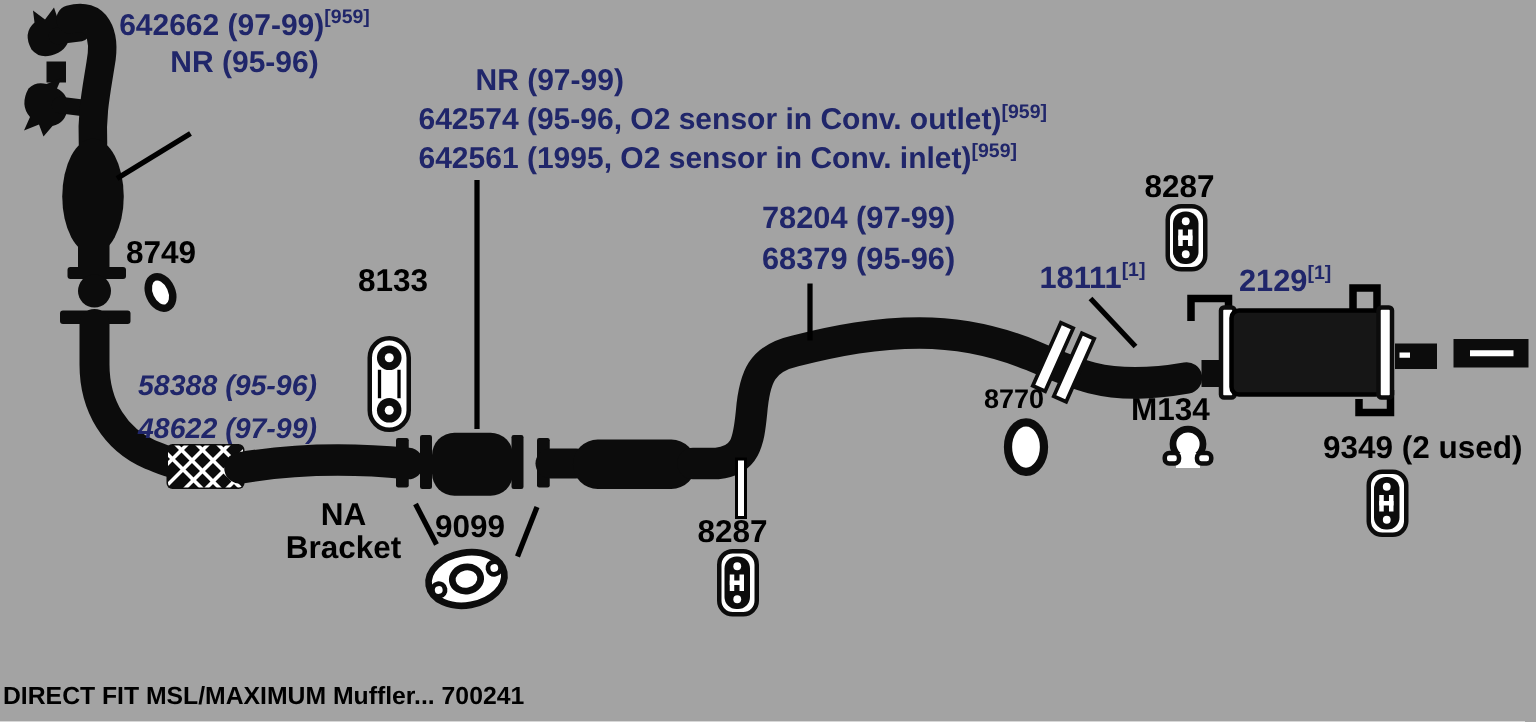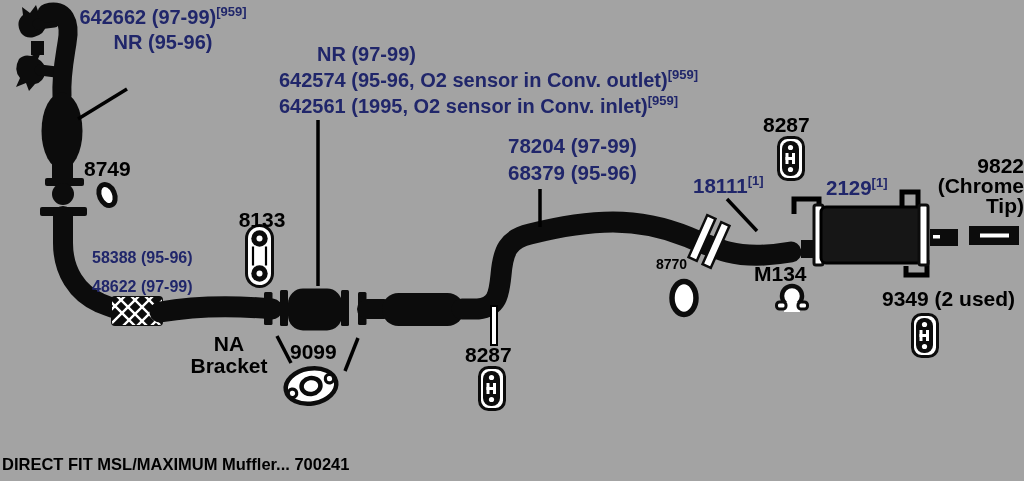--- a/index.html
+++ b/index.html
@@ -154,59 +154,54 @@
   </div>
 
   <div class="lbl blue" style="left:279px;top:41px;line-height:26px;">
     <div style="padding-left:38px">NR (97-99)</div>
     <div><span>642574 (95-96, O2 sensor in Conv. outlet)</span><sup>[959]</sup></div>
     <div><span>642561 (1995, O2 sensor in Conv. inlet)</span><sup>[959]</sup></div>
   </div>
 
   <div class="lbl" style="left:84px;top:156px;font-size:21px;">8749</div>
 
-  <div class="lbl center" style="left:212px;top:176px;width:100px;font-size:21px;line-height:23px;margin-top:32px;">
+  <div class="lbl center" style="left:212px;top:176px;width:100px;font-size:21px;line-height:23px;">
     <div>8133</div>
   </div>
 
-  <div class="lbl blue" style="left:92px;top:244px;font-size:16px;line-height:28.5px;">
+  <div class="lbl blue" style="left:92px;top:244px;font-size:19px;line-height:28.5px;font-style:italic;">
     <div>58388 (95-96)</div>
     <div>48622 (97-99)</div>
   </div>
 
   <div class="lbl center" style="left:178px;top:333px;width:102px;font-size:21px;line-height:22px;">
     <div>NA</div>
     <div>Bracket</div>
   </div>
 
   <div class="lbl" style="left:290px;top:339px;font-size:21px;">9099</div>
 
   <div class="lbl blue" style="left:508px;top:132px;font-size:20.5px;line-height:27px;">
     <div>78204 (97-99)</div>
     <div>68379 (95-96)</div>
   </div>
 
   <div class="lbl" style="left:465px;top:342px;font-size:21px;">8287</div>
 
-  <div class="lbl" style="left:656px;top:256px;font-size:14px;">8770</div>
+  <div class="lbl" style="left:656px;top:256px;font-size:18px;">8770</div>
 
   <div class="lbl blue" style="left:693px;top:174px;font-size:20.5px;">
     <span>18111</span><sup>[1]</sup>
   </div>
 
   <div class="lbl" style="left:763px;top:112px;font-size:21px;">8287</div>
 
   <div class="lbl blue" style="left:826px;top:176px;font-size:20.5px;">
     <span>2129</span><sup>[1]</sup>
   </div>
 
-  <div class="lbl right" style="left:898px;top:156px;width:126px;font-size:21px;line-height:20px;">
-    <div>9822</div>
-    <div>(Chrome</div>
-    <div>Tip)</div>
-  </div>
 
   <div class="lbl" style="left:754px;top:248px;font-size:21px;margin-top:13px;">M134</div>
 
   <div class="lbl" style="left:882px;top:286px;font-size:21px;">9349 (2 used)</div>
 
   <div id="footer-caption">DIRECT FIT MSL/MAXIMUM Muffler... 700241</div>
 </div>
 
 </body></html>

